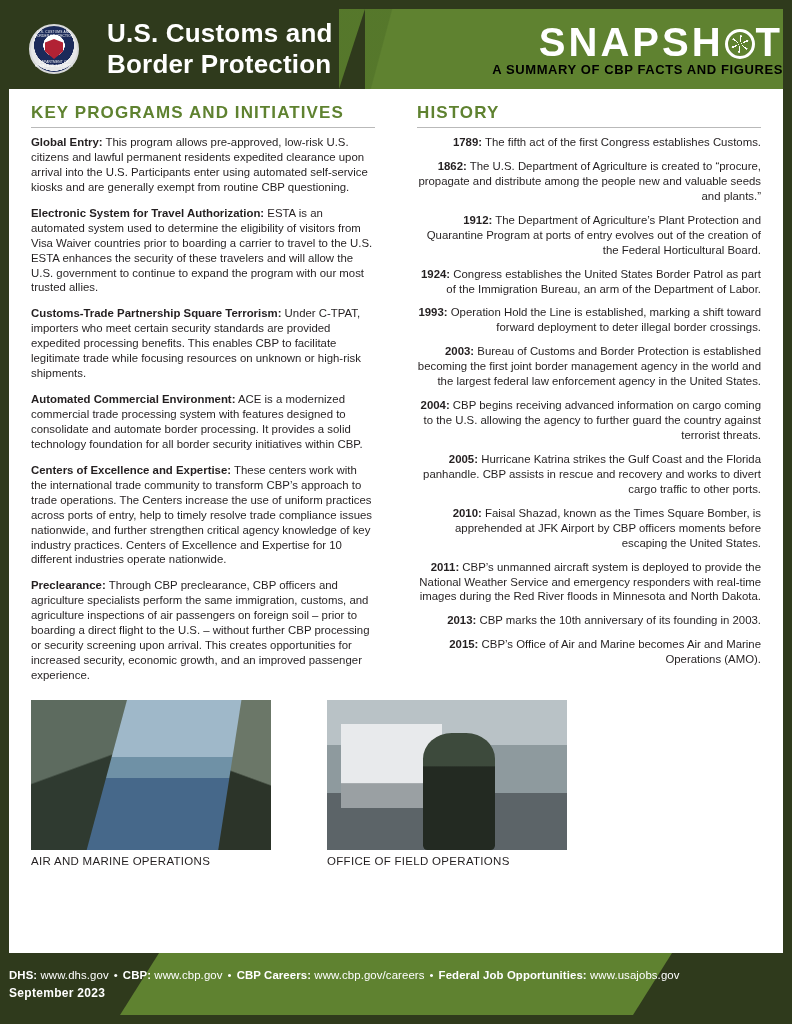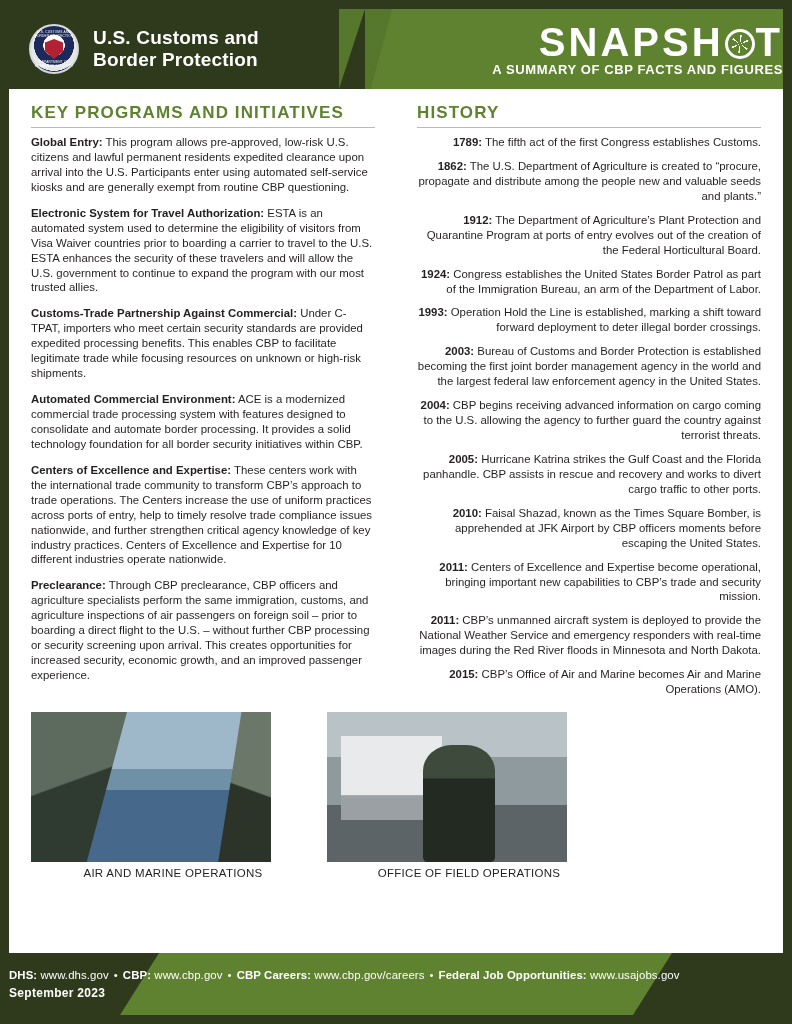--- a/index.html
+++ b/index.html
@@ -86,23 +86,23 @@
     left: 0;
     right: 0;
     text-align: center;
     font-size: 3.2px;
     color: #ffffff;
     letter-spacing: 0.2px;
   }
   .seal-text-top { top: 4px; }
   .seal-text-bot { bottom: 4px; }
   .agency-name {
-    margin-left: 14px;
+    margin-left: 28px;
     color: #ffffff;
-    font-size: 19px;
+    font-size: 26px;
     font-weight: bold;
     line-height: 1.18;
     letter-spacing: 0.2px;
   }
   .header-right {
     position: relative;
     flex: 1;
     background: #5f8230;
     display: flex;
     flex-direction: column;
@@ -150,21 +150,21 @@
       conic-gradient(from 0deg,
         #ffffff 0 12deg, transparent 12deg 60deg,
         #ffffff 60deg 72deg, transparent 72deg 120deg,
         #ffffff 120deg 132deg, transparent 132deg 180deg,
         #ffffff 180deg 192deg, transparent 192deg 240deg,
         #ffffff 240deg 252deg, transparent 252deg 300deg,
         #ffffff 300deg 312deg, transparent 312deg 360deg);
   }
   .snapshot-sub {
     position: relative;
-    color: #ffffff;
+    color: #000000;
     font-size: 13px;
     font-weight: bold;
     letter-spacing: 0.6px;
     margin-top: 0;
   }
 
   
   .content {
     display: flex;
     padding: 14px 22px 0 22px;
@@ -194,21 +194,21 @@
   p.entry b { font-weight: bold; }
   .col-right p.entry { margin-bottom: 9px; text-align: right; }
 
   
   .photos {
     display: flex;
     gap: 12px;
     padding: 6px 22px 0 22px;
     box-sizing: border-box;
   }
-  .photo-block { width: 284px; text-align: center; }
+  .photo-block { width: 284px; }
   .photo {
     width: 240px;
     height: 150px;
     overflow: hidden;
     position: relative;
   }
   .caption {
     font-size: 11.5px;
     letter-spacing: 0.3px;
     padding-top: 5px;
@@ -358,41 +358,41 @@
       </div>
     </div>
 
     <div class="content">
       <div class="col-left">
         <div class="section-title">KEY PROGRAMS AND INITIATIVES</div>
         <div class="rule"></div>
         <div id="left-entries">
             <p class="entry"><b>Global Entry:</b><span> This program allows pre-approved, low-risk U.S. citizens and lawful permanent residents expedited clearance upon arrival into the U.S. Participants enter using automated self-service kiosks and are generally exempt from routine CBP questioning.</span></p>
             <p class="entry"><b>Electronic System for Travel Authorization:</b><span> ESTA is an automated system used to determine the eligibility of visitors from Visa Waiver countries prior to boarding a carrier to travel to the U.S. ESTA enhances the security of these travelers and will allow the U.S. government to continue to expand the program with our most trusted allies.</span></p>
-            <p class="entry"><b>Customs-Trade Partnership Against Commercial:</b><span> Under C-TPAT, importers who meet certain security standards are provided expedited processing benefits. This enables CBP to facilitate legitimate trade while focusing resources on unknown or high-risk shipments.</span></p>
+            <p class="entry"><b>Customs-Trade Partnership Square Terrorism:</b><span> Under C-TPAT, importers who meet certain security standards are provided expedited processing benefits. This enables CBP to facilitate legitimate trade while focusing resources on unknown or high-risk shipments.</span></p>
             <p class="entry"><b>Automated Commercial Environment:</b><span> ACE is a modernized commercial trade processing system with features designed to consolidate and automate border processing. It provides a solid technology foundation for all border security initiatives within CBP.</span></p>
             <p class="entry"><b>Centers of Excellence and Expertise:</b><span> These centers work with the international trade community to transform CBP’s approach to trade operations. The Centers increase the use of uniform practices across ports of entry, help to timely resolve trade compliance issues nationwide, and further strengthen critical agency knowledge of key industry practices. Centers of Excellence and Expertise for 10 different industries operate nationwide.</span></p>
             <p class="entry"><b>Preclearance:</b><span> Through CBP preclearance, CBP officers and agriculture specialists perform the same immigration, customs, and agriculture inspections of air passengers on foreign soil – prior to boarding a direct flight to the U.S. – without further CBP processing or security screening upon arrival. This creates opportunities for increased security, economic growth, and an improved passenger experience.</span></p>
           </div>
       </div>
       <div class="col-right">
         <div class="section-title">HISTORY</div>
         <div class="rule"></div>
         <div id="right-entries">
             <p class="entry"><b>1789:</b><span> The fifth act of the first Congress establishes Customs.</span></p>
             <p class="entry"><b>1862:</b><span> The U.S. Department of Agriculture is created to “procure, propagate and distribute among the people new and valuable seeds and plants.”</span></p>
             <p class="entry"><b>1912:</b><span> The Department of Agriculture’s Plant Protection and Quarantine Program at ports of entry evolves out of the creation of the Federal Horticultural Board.</span></p>
             <p class="entry"><b>1924:</b><span> Congress establishes the United States Border Patrol as part of the Immigration Bureau, an arm of the Department of Labor.</span></p>
             <p class="entry"><b>1993:</b><span> Operation Hold the Line is established, marking a shift toward forward deployment to deter illegal border crossings.</span></p>
             <p class="entry"><b>2003:</b><span> Bureau of Customs and Border Protection is established becoming the first joint border management agency in the world and the largest federal law enforcement agency in the United States.</span></p>
             <p class="entry"><b>2004:</b><span> CBP begins receiving advanced information on cargo coming to the U.S. allowing the agency to further guard the country against terrorist threats.</span></p>
             <p class="entry"><b>2005:</b><span> Hurricane Katrina strikes the Gulf Coast and the Florida panhandle. CBP assists in rescue and recovery and works to divert cargo traffic to other ports.</span></p>
             <p class="entry"><b>2010:</b><span> Faisal Shazad, known as the Times Square Bomber, is apprehended at JFK Airport by CBP officers moments before escaping the United States.</span></p>
-            <p class="entry"><b>2011:</b><span> Centers of Excellence and Expertise become operational, bringing important new capabilities to CBP’s trade and security mission.</span></p>
             <p class="entry"><b>2011:</b><span> CBP’s unmanned aircraft system is deployed to provide the National Weather Service and emergency responders with real-time images during the Red River floods in Minnesota and North Dakota.</span></p>
+            <p class="entry"><b>2013:</b><span> CBP marks the 10th anniversary of its founding in 2003.</span></p>
             <p class="entry"><b>2015:</b><span> CBP’s Office of Air and Marine becomes Air and Marine Operations (AMO).</span></p>
           </div>
       </div>
     </div>
 
     <div class="photos">
       <div class="photo-block">
         <div class="photo ph1"></div>
         <div class="caption">AIR AND MARINE OPERATIONS</div>
       </div>

